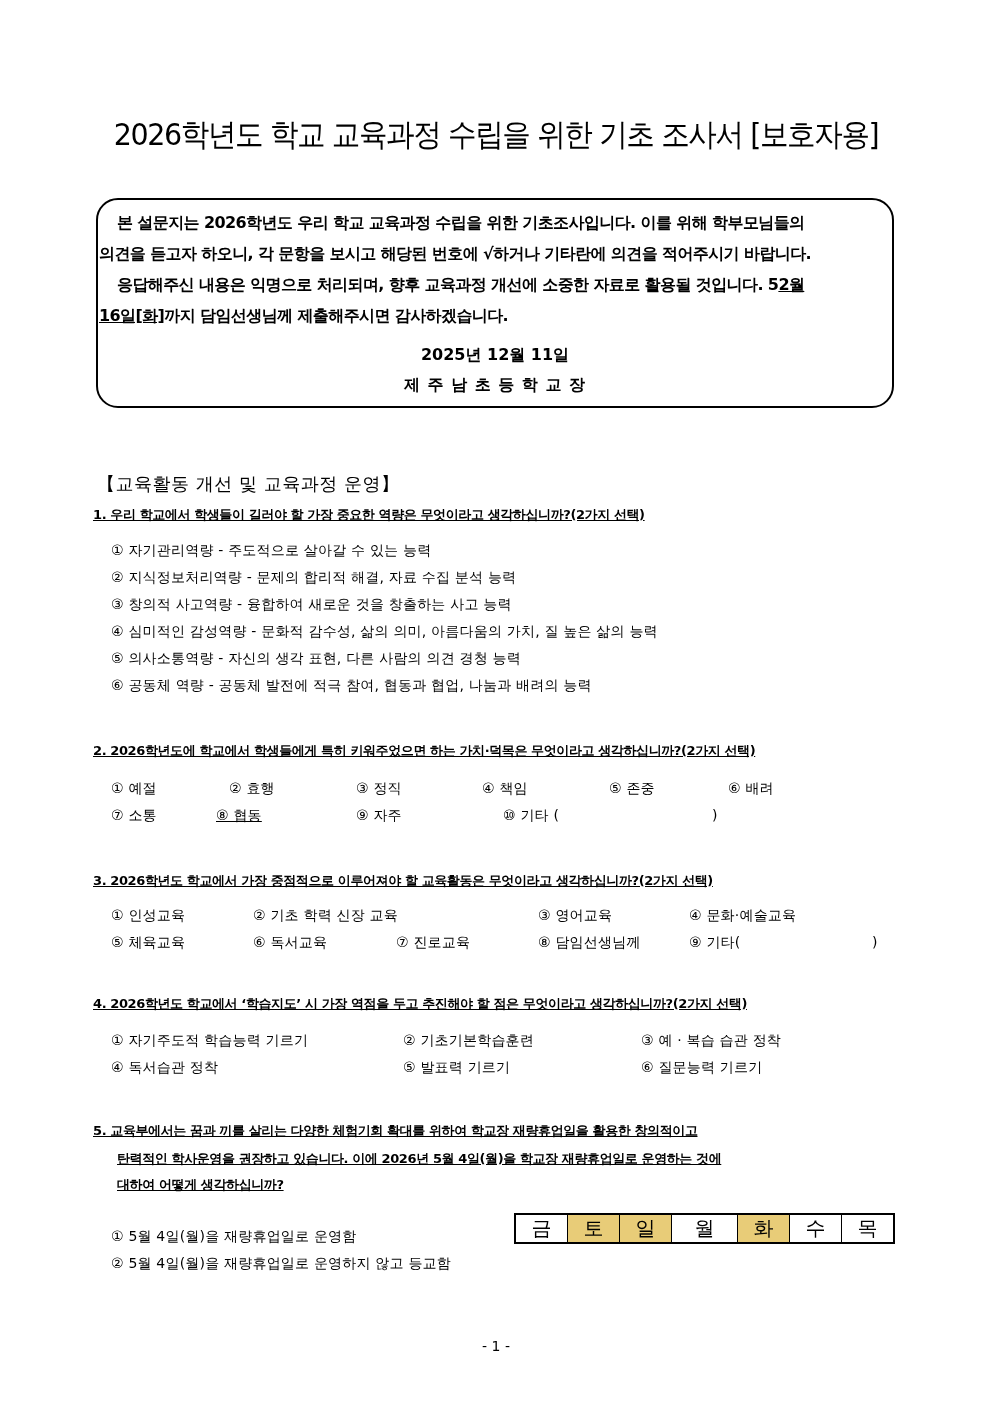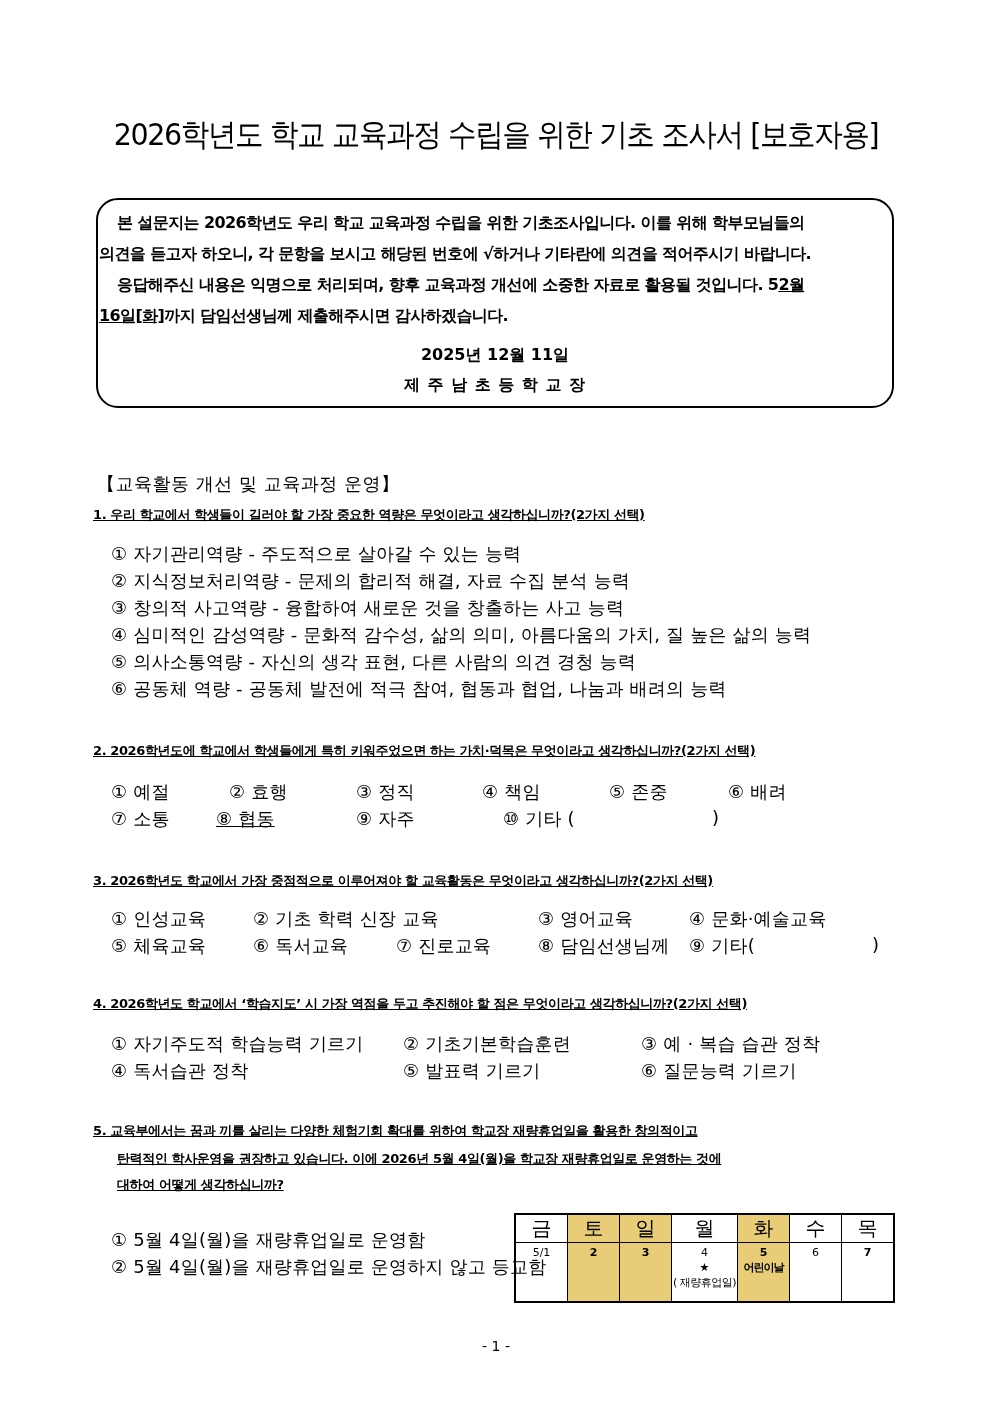--- a/index.html
+++ b/index.html
@@ -18,21 +18,21 @@
     border: 2px solid #000; border-radius: 22px; box-sizing: border-box;
   }
   .notice-p {
     font-size: 16px; font-weight: bold; line-height: 31px; letter-spacing: -0.6px;
     white-space: nowrap;
   }
   .u { text-decoration: underline; }
   .center-b { text-align: center; font-weight: bold; font-size: 16px; }
   .section-h { font-size: 18px; letter-spacing: 0.5px; }
   .q { font-size: 13px; font-weight: bold; letter-spacing: -0.4px; white-space: nowrap; text-decoration: underline; }
-  .opt { font-size: 18px; white-space: nowrap; letter-spacing: 0.2px; }
+  .opt { font-size: 14px; white-space: nowrap; letter-spacing: 0.2px; }
   .cal {
     left: 514px; top: 1213px; border-collapse: collapse; border: 2px solid #000;
   }
   .cal td {
     border: 1px solid #000; text-align: center; padding: 0; vertical-align: top;
   }
   .cal .hd td { height: 27px; font-size: 20px; line-height: 27px; vertical-align: middle; }
   .cal .bd td { height: 56px; font-size: 11px; line-height: 15px; padding-top: 2px; }
   .cal .y { background: #E8CC78; }
   .b { font-weight: bold; }
@@ -104,42 +104,16 @@
   <tbody>
       <tr class="hd">
     <td style="width:51px;">금</td>
     <td class="y" style="width:51px;">토</td>
     <td class="y" style="width:51px;">일</td>
     <td style="width:65px;">월</td>
     <td class="y" style="width:51px;">화</td>
     <td style="width:51px;">수</td>
     <td style="width:51px;">목</td>
   </tr>
-  <tr class="bd">
-    <td>
-          <div>5/1</div>
-        </td>
-    <td class="y b">
-          <div>2</div>
-        </td>
-    <td class="y b">
-          <div>3</div>
-        </td>
-    <td>
-      <div>4</div>
-      <div>★</div>
-      <div style="letter-spacing:-0.5px;">( 재량휴업일)</div>
-    </td>
-    <td class="y b">
-      <div>5</div>
-      <div style="letter-spacing:-1px;">어린이날</div>
-    </td>
-    <td>
-          <div>6</div>
-        </td>
-    <td class="b">
-          <div>7</div>
-        </td>
-  </tr>
 </tbody>
   </table>
 
 <div class="abs page-num">- 1 -</div>
 
 </body></html>

